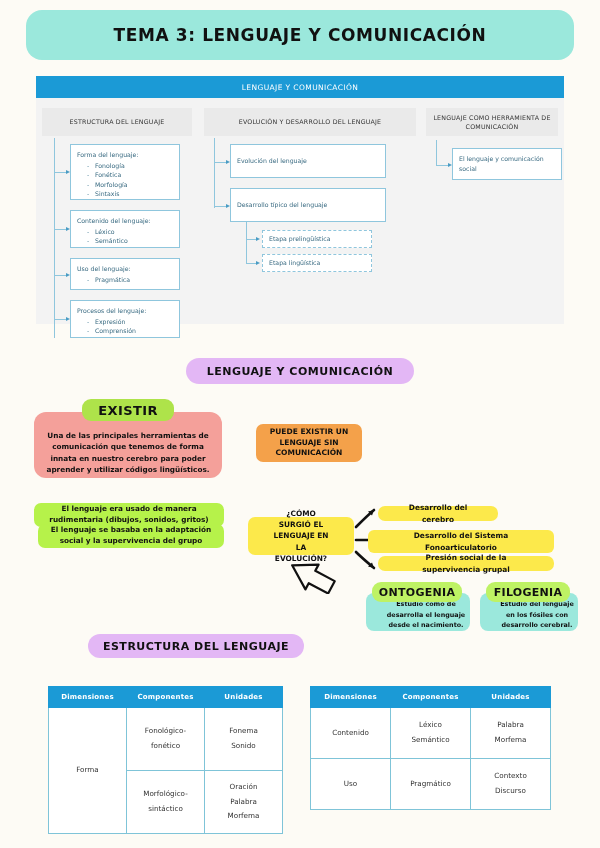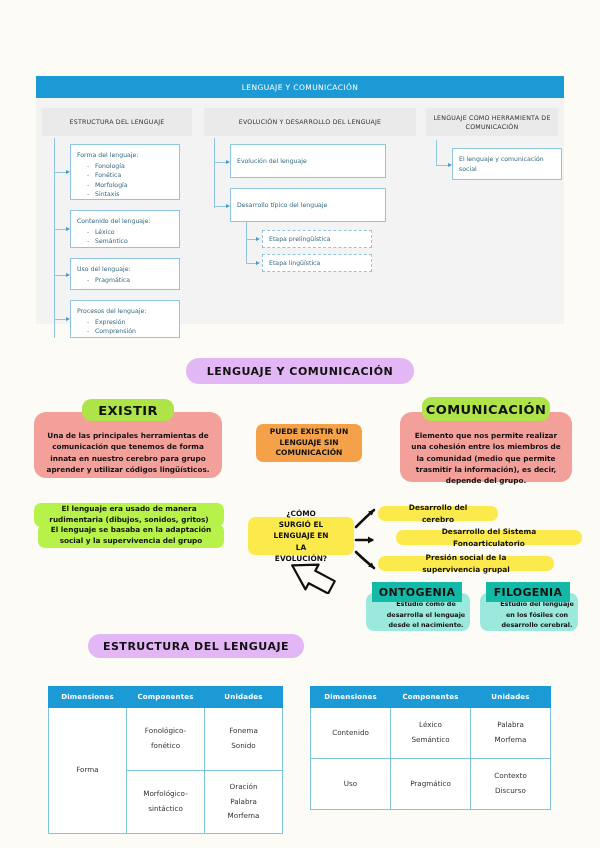--- a/index.html
+++ b/index.html
@@ -108,29 +108,29 @@
   #note-adaptacion{left:38px;top:524px;width:186px;height:24px;}
 
   .yellow-card{
     position:absolute;background:#fce94b;border-radius:7px;
     display:flex;align-items:center;justify-content:center;text-align:center;
     font-size:7.4px;font-weight:700;color:#111;line-height:1.5;
     padding:3px 22px;box-sizing:border-box;
   }
   #card-como-surgio{left:248px;top:517px;width:106px;height:38px;}
   #yc-cerebro{left:378px;top:506px;width:120px;height:15px;}
-  #yc-fonoarticulatorio{left:396px;top:530px;width:186px;height:15px;}
+  #yc-fonoarticulatorio{left:368px;top:530px;width:186px;height:23px;border-radius:6px;}
   #yc-presion{left:378px;top:556px;width:176px;height:15px;}
 
   
   .arrow-svg{position:absolute;}
 
   
   .pf-head{
-    position:absolute;background:#14b8a6;border-radius:0;
+    position:absolute;background:#bef264;border-radius:9px;
     display:flex;align-items:center;justify-content:center;
     font-size:11px;font-weight:700;color:#111;letter-spacing:.3px;z-index:2;
   }
   .pf-body{
     position:absolute;background:#9be8dc;border-radius:8px;
     display:flex;align-items:center;justify-content:center;text-align:center;
     font-size:6.4px;font-weight:700;color:#111;line-height:1.7;
     padding:10px 4px 4px 20px;box-sizing:border-box;z-index:1;
   }
   #head-ontogenia{left:372px;top:582px;width:90px;height:20px;}
@@ -154,20 +154,23 @@
   #table-forma td{height:54px;margin-left:26px;}
   #table-contenido-uso td{height:42px;}
   .cell-lines{display:block;}
   .cell-lines span{display:block;}
 </style>
 </head>
 <body>
 
 <div class="page">
 
+  <div class="title-banner">
+    <span>TEMA 3: LENGUAJE Y COMUNICACIÓN</span>
+  </div>
 
   <div class="diagram">
 
     <div class="diag-head">LENGUAJE Y COMUNICACIÓN</div>
 
     <div class="diag-col-head dch1">ESTRUCTURA DEL LENGUAJE</div>
     <div class="diag-col-head dch2">EVOLUCIÓN Y DESARROLLO DEL LENGUAJE</div>
     <div class="diag-col-head dch3">LENGUAJE COMO HERRAMIENTA DE COMUNICACIÓN</div>
 
     <div class="connector vline" style="left:18px;top:62px;height:200px;"></div>
@@ -248,32 +251,26 @@
       <span>El lenguaje y comunicación social</span>
     </div>
 
   </div>
 
   <div class="lav-banner" id="banner-lenguaje-comunicacion">
     <span>LENGUAJE Y COMUNICACIÓN</span>
   </div>
 
   <div class="pink-card" id="card-lenguaje">
-    <span>Una de las principales herramientas de comunicación que tenemos de forma innata en nuestro cerebro para grupo aprender y utilizar códigos lingüísticos.</span>
+    <span>Una de las principales herramientas de comunicación que tenemos de forma innata en nuestro cerebro para poder aprender y utilizar códigos lingüísticos.</span>
   </div>
   <div class="green-label" id="label-lenguaje">
     <span>EXISTIR</span>
   </div>
 
-  <div class="pink-card" id="card-comunicacion">
-    <span>Elemento que nos permite realizar una cohesión entre los miembros de la comunidad (medio que permite trasmitir la información), es decir, depende del grupo.</span>
-  </div>
-  <div class="green-label" id="label-comunicacion">
-    <span>COMUNICACIÓN</span>
-  </div>
 
   <div class="orange-card">
     <span>PUEDE EXISTIR UN LENGUAJE SIN COMUNICACIÓN</span>
   </div>
 
   <div class="green-note" id="note-rudimentaria">
     <span>El lenguaje era usado de manera rudimentaria (dibujos, sonidos, gritos)</span>
   </div>
   <div class="green-note" id="note-adaptacion">
     <span>El lenguaje se basaba en la adaptación social y la supervivencia del grupo</span>

